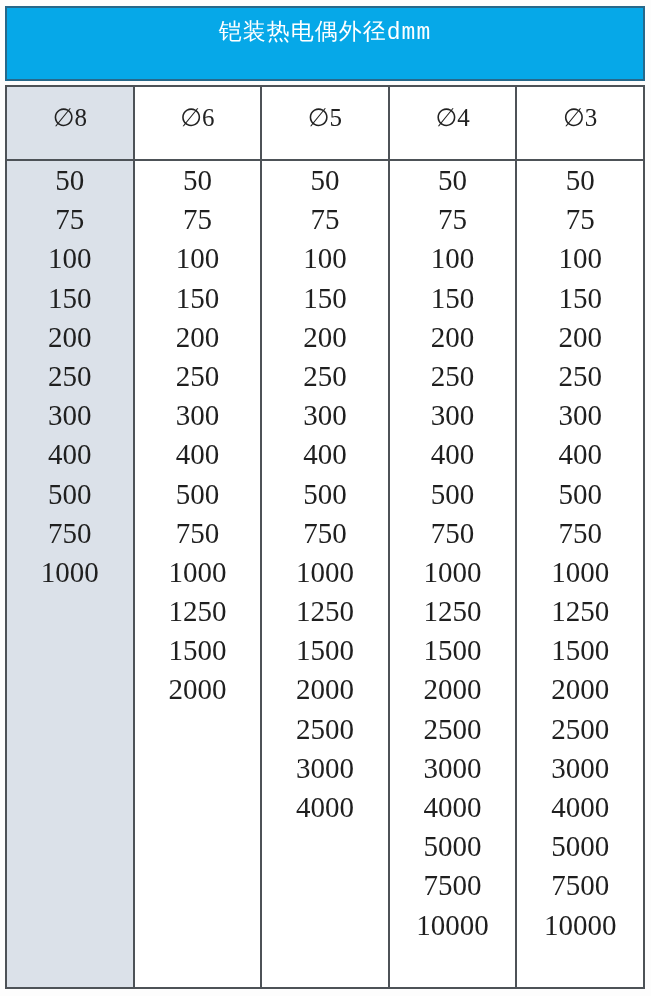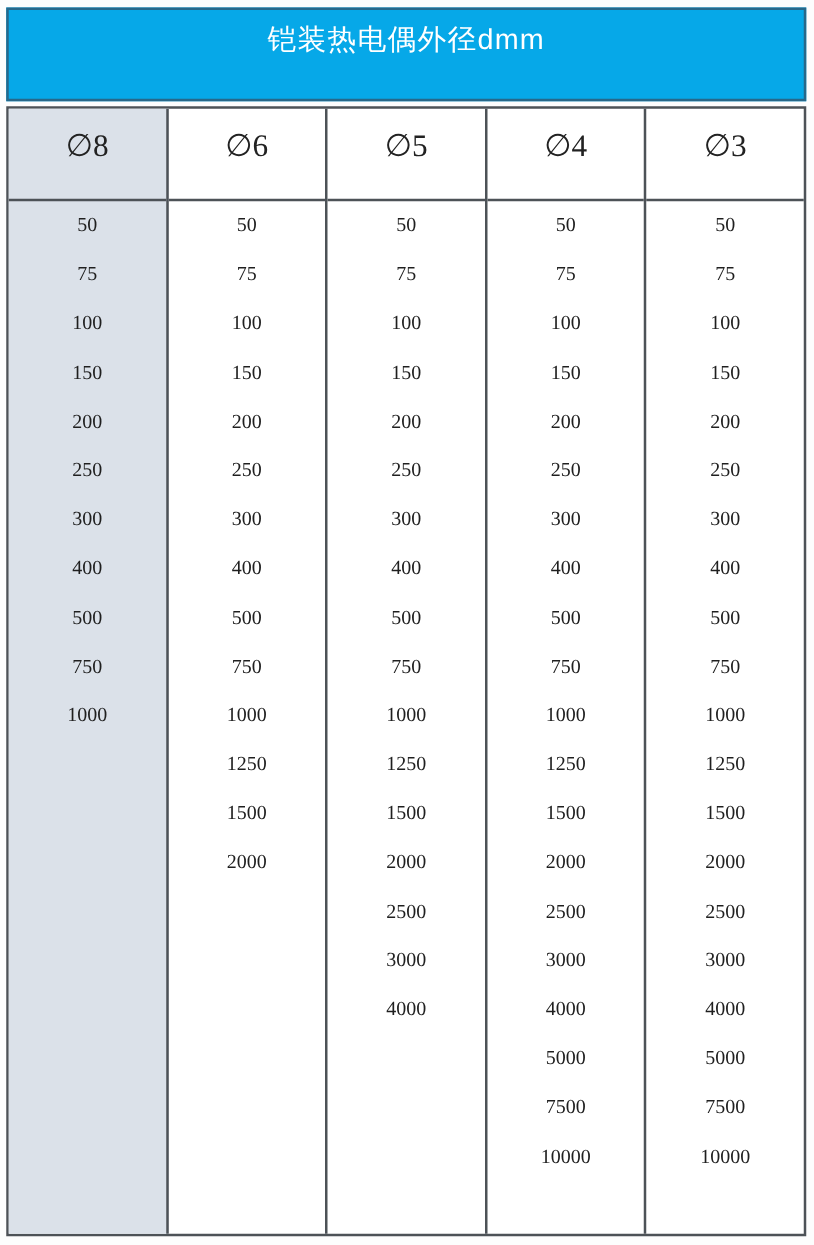--- a/index.html
+++ b/index.html
@@ -24,21 +24,21 @@
     box-sizing: border-box;
     background: var(--banner-bg, #06a8e8);
     border: 2px solid var(--banner-border, #27688a);
     display: flex;
     align-items: center;
     justify-content: center;
     padding-bottom: 25px;
   }
   .banner .title {
     color: var(--banner-text, #ffffff);
-    font-family: Liberation Sans, sans-serif;
+    font-family: Liberation Mono, monospace;
     font-size: 23px;
     letter-spacing: 1px;
   }
   .grid {
     position: absolute;
     left: 5px;
     top: 85px;
     width: 640px;
     height: 904px;
     box-sizing: border-box;
@@ -63,21 +63,21 @@
     display: flex;
     align-items: center;
     justify-content: center;
     font-size: 25px;
     color: #222222;
     padding-bottom: 12px;
   }
   .col-body {
     flex: 1;
     text-align: center;
-    font-size: 16px;
+    font-size: 29px;
     line-height: 39.2px;
     color: var(--cell-text, #1f1f1f);
   }
   .cell { height: 39.2px; }
 </style>
 </head>
 <body>
 
 <div class="page">
 

